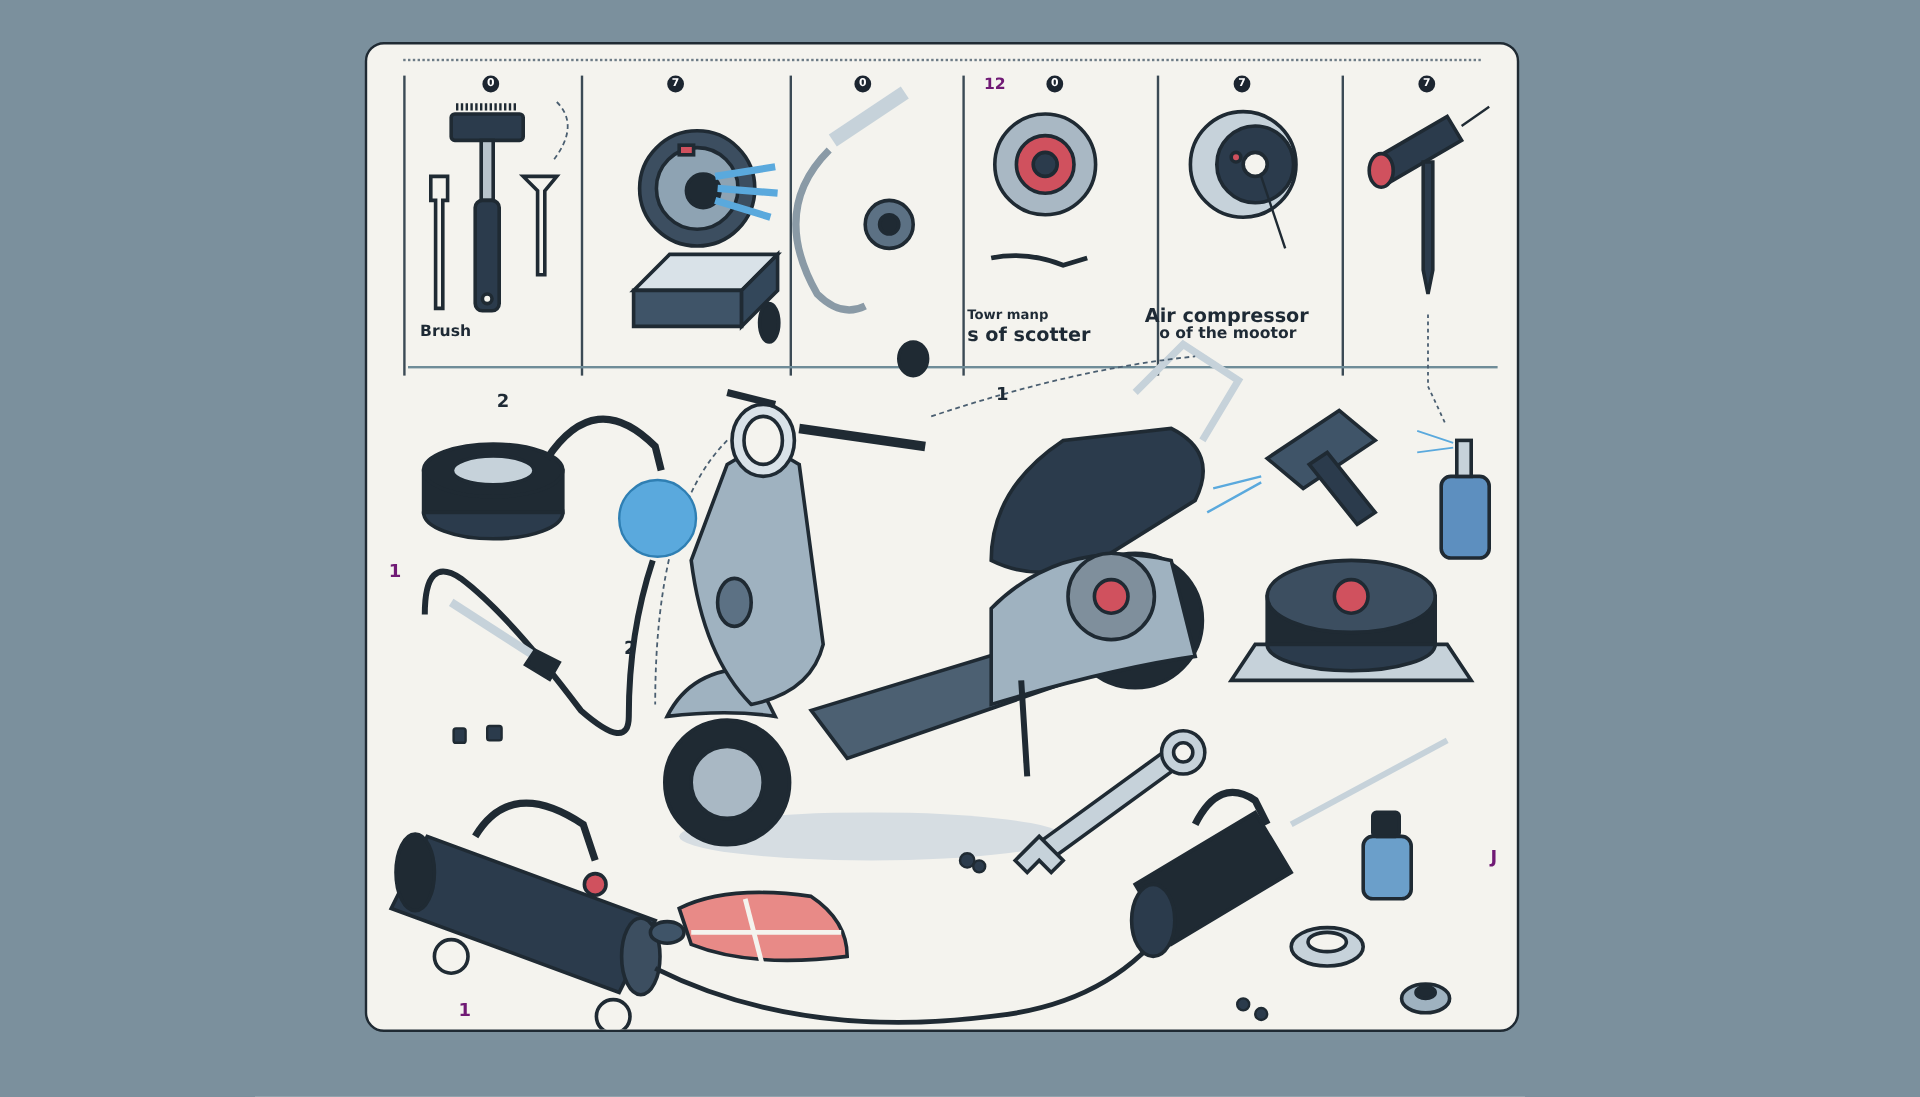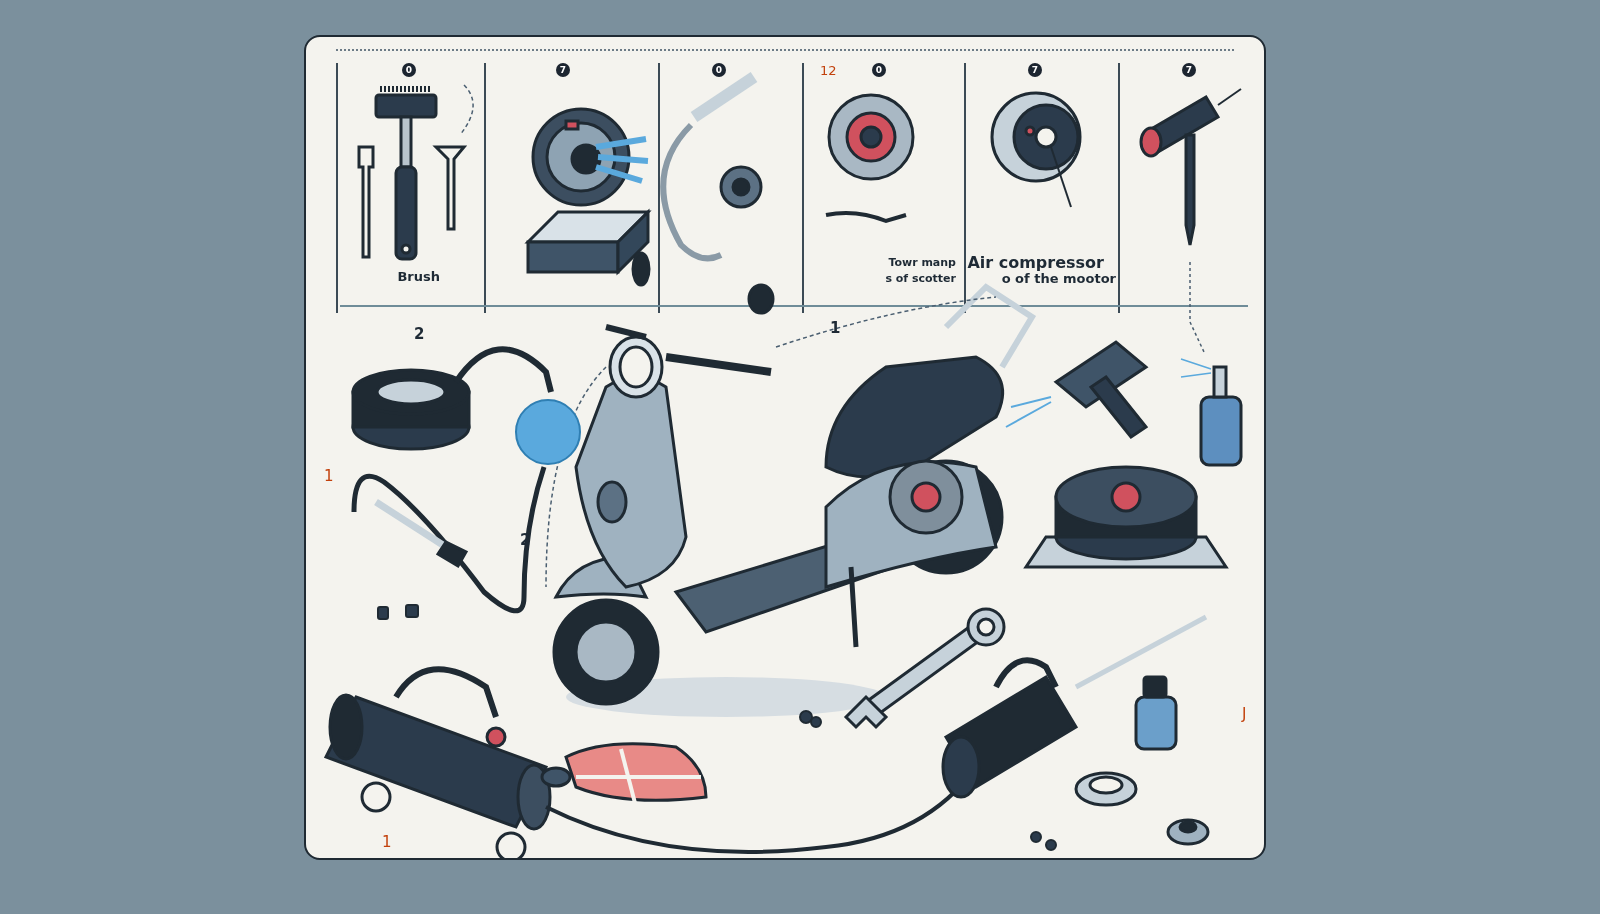--- a/index.html
+++ b/index.html
@@ -2,24 +2,24 @@
 <html><head>
 <meta charset="utf-8">
 <style>
   html,body{margin:0;padding:0;}
   body{width:1600px;height:914px;background:#7b909d;position:relative;overflow:hidden;font-family:"DejaVu Sans",sans-serif;}
   .card{position:absolute;left:304px;top:35px;width:962px;height:825px;background:#f4f3ee;border:2px solid #1f2a33;border-radius:16px;box-sizing:border-box;overflow:hidden;}
   .dotline{position:absolute;left:30px;right:30px;top:12px;border-top:2px dotted #6c7b86;}
   .panelrow{position:absolute;left:0;right:0;top:26px;height:255px;}
   .divider{position:absolute;top:0;height:250px;border-left:2px solid #3b4a55;}
   .step-badge{position:absolute;top:0;width:14px;height:14px;border-radius:50%;background:#1c2530;color:#fff;font-size:9px;line-height:14px;text-align:center;font-weight:bold;}
-  .panel-label{position:absolute;text-align:right;font-weight:bold;font-size:13px;color:#1e2a35;line-height:16px;}
+  .panel-label{position:absolute;text-align:left;font-weight:bold;font-size:13px;color:#1e2a35;line-height:16px;}
   .sepline{position:absolute;left:34px;right:16px;top:268px;border-top:2px solid #6f8c98;}
   .num{position:absolute;font-size:15px;color:#1e2a35;font-weight:bold;}
-  .num.light{color:#c2410c;font-weight:normal;}
+  .num.light{color:#701a75;font-weight:bold;}
   svg.art{position:absolute;left:0;top:0;}
 </style>
 </head>
 <body>
 
 <div class="card">
   <div class="dotline"></div>
 
   <div class="panelrow">
     <div class="divider" style="left:30px"></div>
@@ -33,21 +33,21 @@
     <span class="step-badge" style="left:250px">7</span>
     <span class="step-badge" style="left:406px">0</span>
     <span class="step-badge" style="left:566px">0</span>
     <span class="step-badge" style="left:722px">7</span>
     <span class="step-badge" style="left:876px">7</span>
 
     <span class="num light" style="left:514px;top:0px;font-size:13px">12</span>
 
     <div class="panel-label" style="left:44px;width:90px;top:206px">Brush</div>
     <div class="panel-label" style="left:500px;width:150px;top:192px;font-size:11px">Towr manp</div>
-    <div class="panel-label" style="left:500px;width:150px;top:208px;font-size:11px">s of scotter</div>
+    <div class="panel-label" style="left:500px;width:150px;top:208px;font-size:16px">s of scotter</div>
     <div class="panel-label" style="left:648px;width:150px;top:192px;font-size:16px">Air compressor</div>
     <div class="panel-label" style="left:660px;width:150px;top:208px;font-size:13px">o of the mootor</div>
   </div>
 
   <div class="sepline"></div>
 
   <svg class="art" width="962" height="825" viewBox="0 0 962 825">
 
     <g stroke="#1f2a33" stroke-width="3">
       <rect x="70" y="58" width="60" height="22" rx="3" fill="#2b3b4c"></rect>

